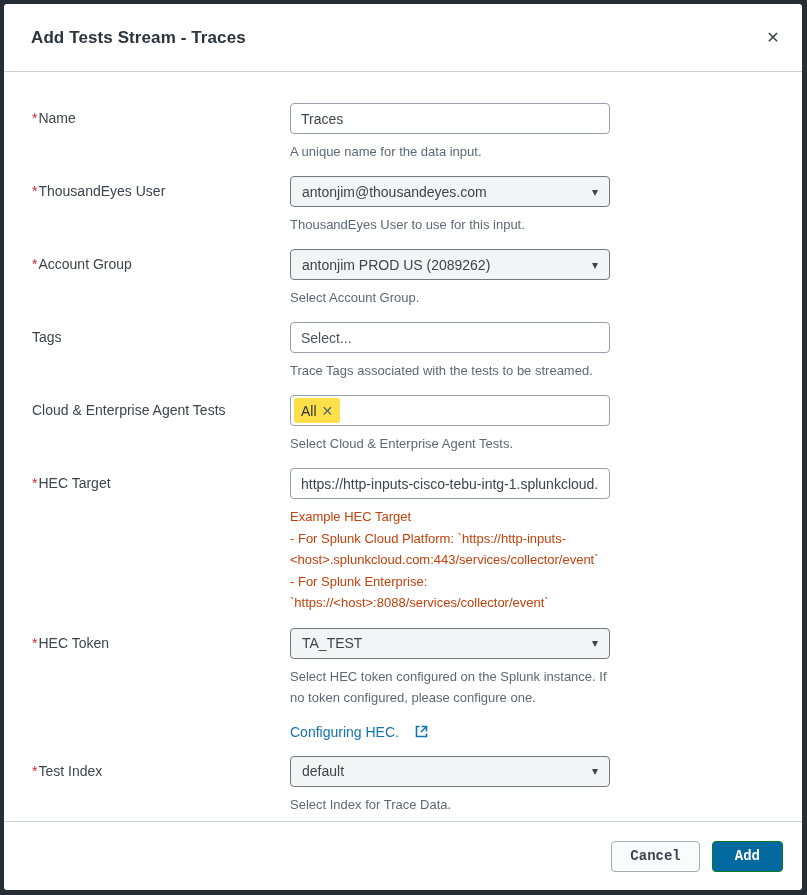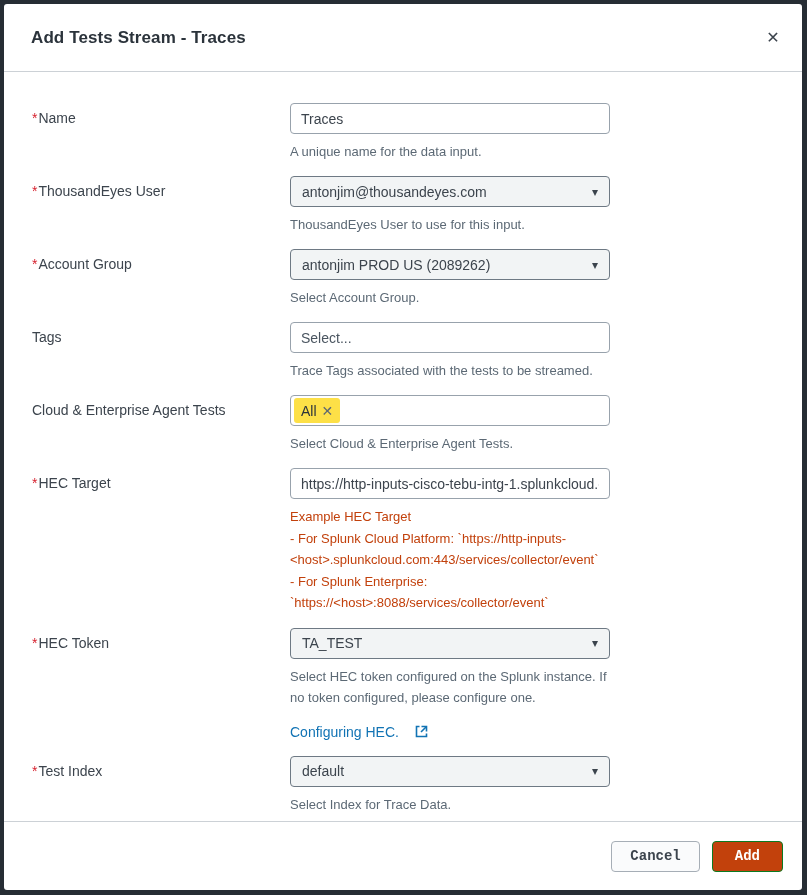--- a/index.html
+++ b/index.html
@@ -172,21 +172,21 @@
     font-weight: 700;
     cursor: pointer;
     padding: 0 18px;
   }
   .btn-cancel {
     background: #fafbfc;
     border: 1px solid #a6aeb6;
     color: #3c444d;
   }
   .btn-add {
-    background: #c2410c;
+    background: #0369a1;
     border: 1px solid #0a7a21;
     color: #ffffff;
     padding: 0 22px;
   }
 </style>
 </head>
 <body>
 
 <div class="modal">
 

